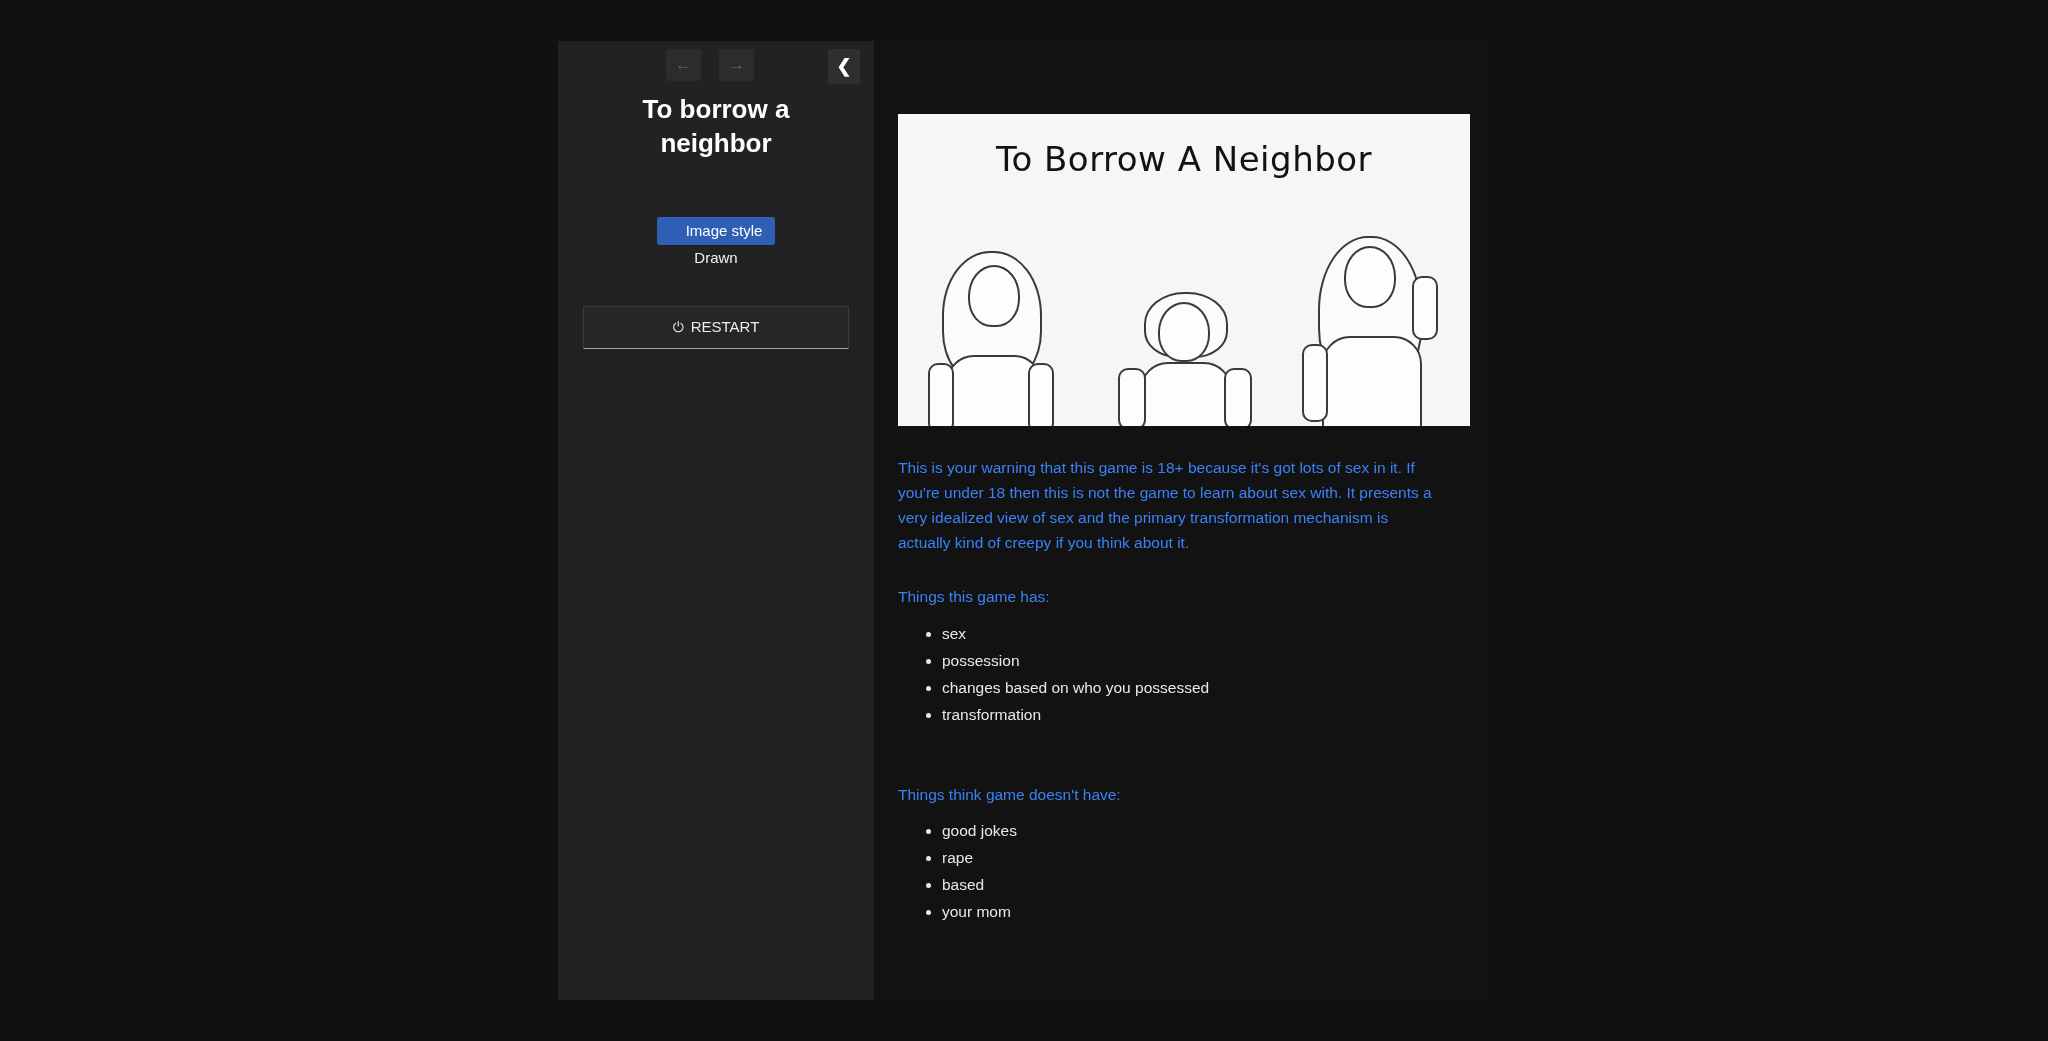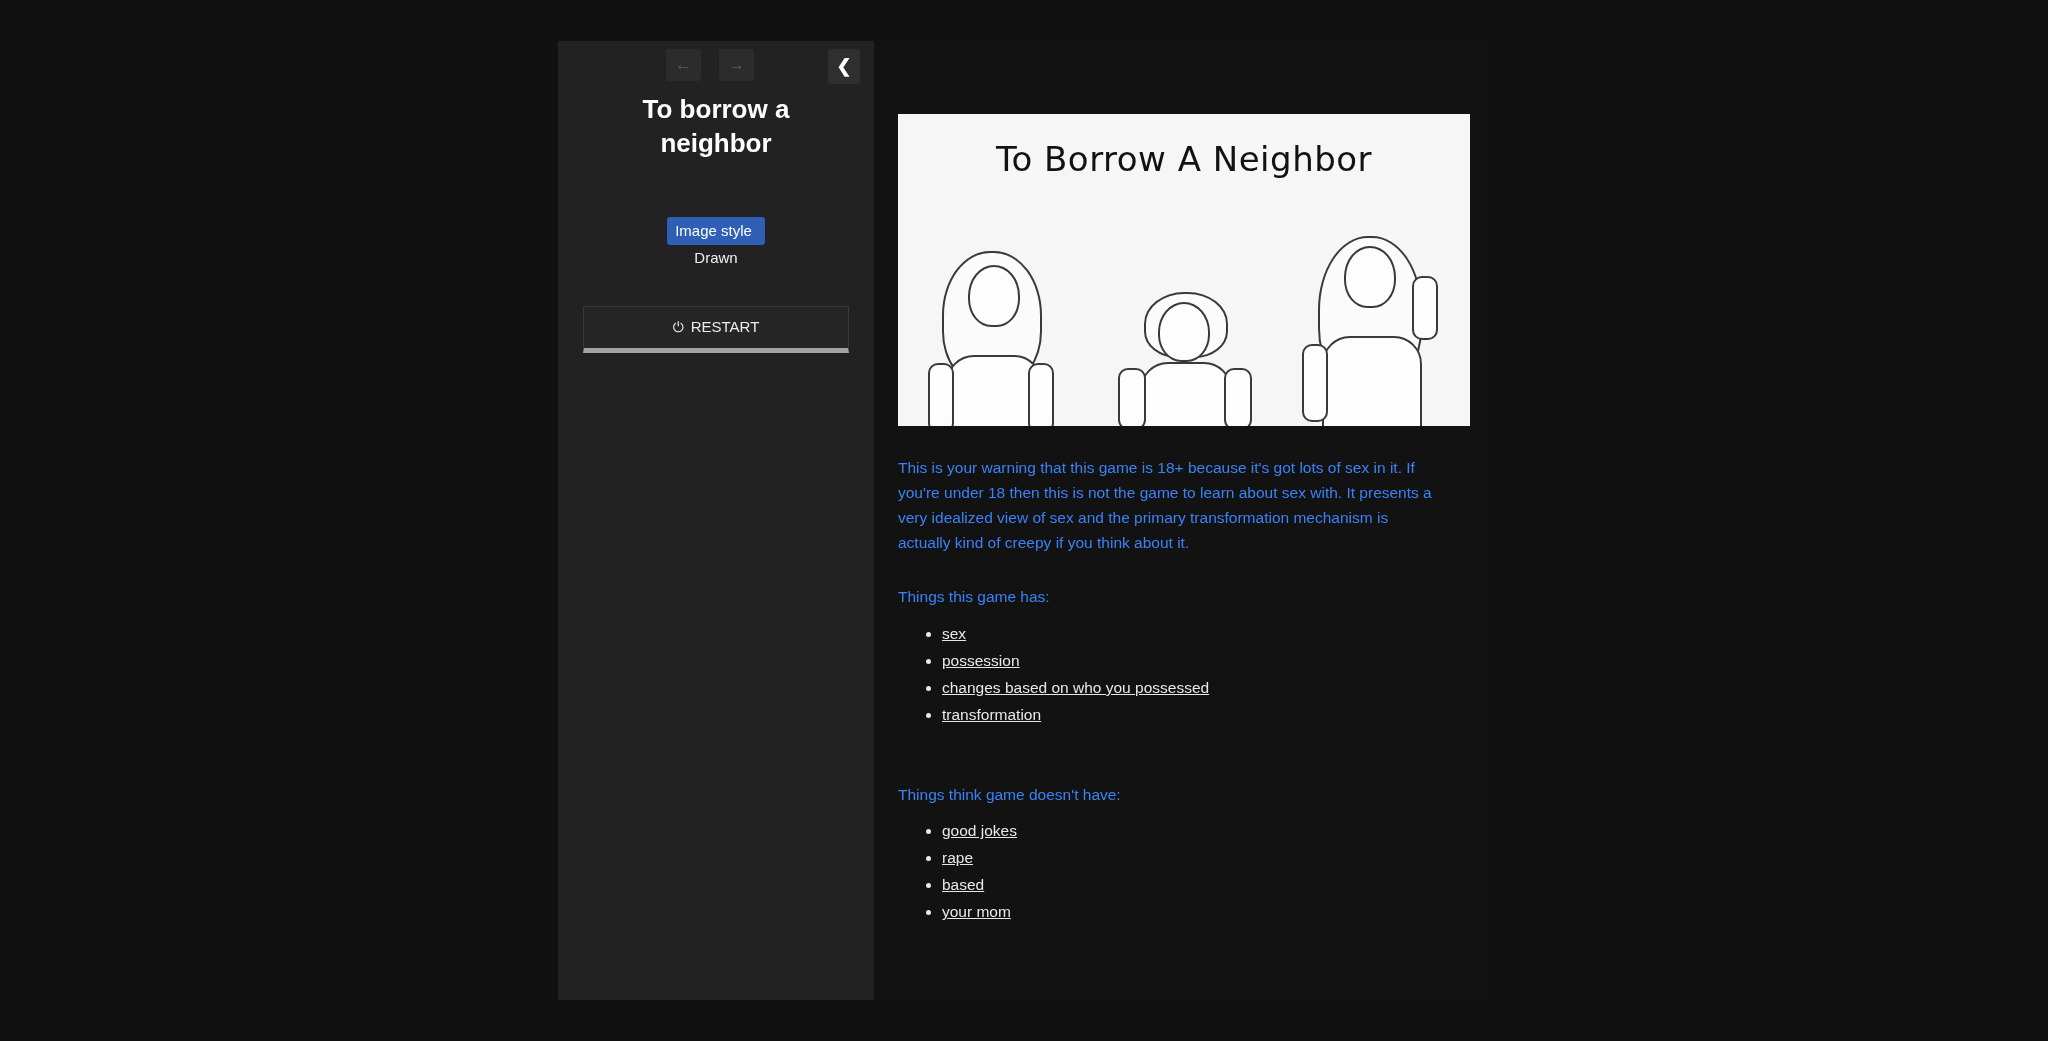--- a/index.html
+++ b/index.html
@@ -85,21 +85,21 @@
 
   .style-block {
     text-align: center;
   }
 
   .style-chip {
     display: inline-block;
     background: #2e5fb5;
     color: #ffffff;
     font-size: 15px;
-    padding: 5px 13px 6px 8px;
+    padding: 5px 13px 6px 29px;
     border-radius: 3px;
     cursor: pointer;
   }
 
   .style-value {
     margin-top: 4px;
     font-size: 15px;
     color: #f0f0f0;
   }
 
@@ -114,21 +114,21 @@
     background: #262626;
     border: 1px solid #3a3a3a;
     border-bottom: none;
     color: #ececec;
     font-size: 15px;
     padding: 11px 0 12px 0;
     text-align: center;
     cursor: pointer;
     font-family: "Liberation Sans", sans-serif;
   }
-  .side-btn:last-child { border-bottom: 5px solid #a3a3a3; }
+  .side-btn:last-child { border-bottom: 1px solid #a3a3a3; }
 
   .side-btn .ico {
     display: inline-block;
     margin-right: 7px;
     font-size: 14px;
   }
 
   
   .passage {
     flex: 1 1 auto;
@@ -189,21 +189,20 @@
   .para {
     font-size: 15.5px;
     line-height: 1.62;
     margin: 29px 0 0 0;
     color: #3b82f6;
   }
 
   .list {
     margin: 11px 0 0 0;
     padding-left: 44px;
-    text-decoration: underline;
   }
   .list li {
     font-size: 15.5px;
     line-height: 1.62;
     margin: 0 0 2px 0;
     color: #e9e9e9;
   }
 
   .gap { height: 24px; }
 </style>

